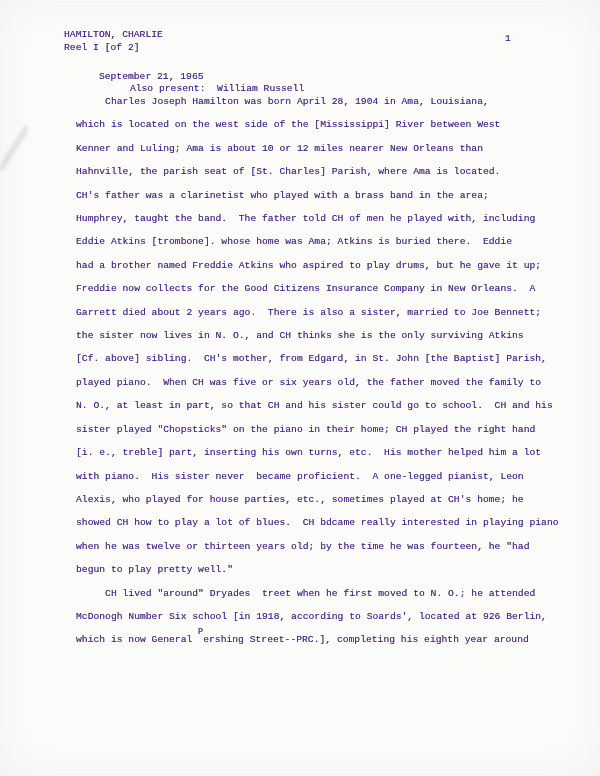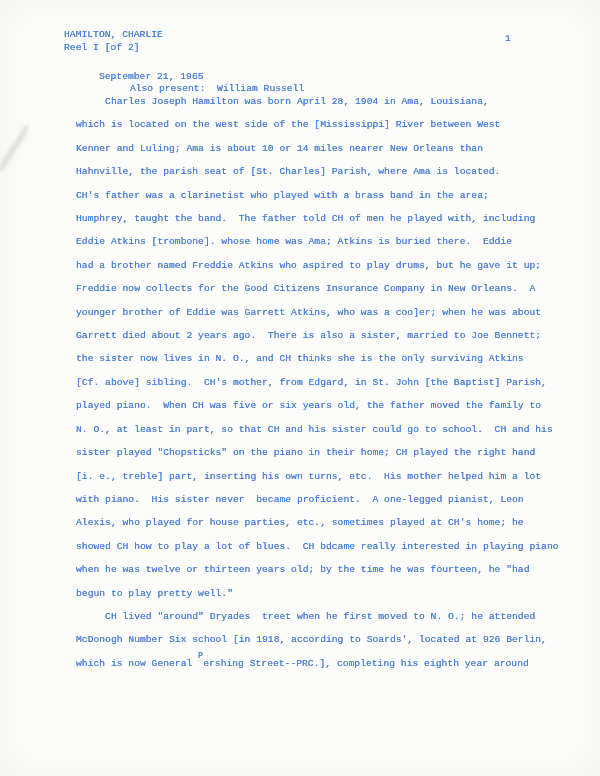--- a/index.html
+++ b/index.html
@@ -63,46 +63,45 @@
     height: 48px;
     opacity: 0.28;
     filter: blur(1.6px);
     background: linear-gradient(115deg, transparent 38%, #8f8f88 50%, transparent 62%);
     transform: rotate(8deg);
   }
 </style>
 </head>
 <body>
 
-<div class="page" style="background: rgb(252, 252, 250); color: #3b82f6;">
+<div class="page" style="background: rgb(252, 252, 250); color: #4c1d95;">
 
   <div class="smudge"></div>
 
   <div class="header">
     <div class="hline">HAMILTON, CHARLIE</div>
     <div class="hline">Reel I [of 2]</div>
     <div class="hline date-row">
       <span>September 21, 1965</span>
       <span class="also">Also present:  William Russell</span>
     </div>
   </div>
 
   <div class="page-number">1</div>
 
   <div class="body">
       <div class="line">     Charles Joseph Hamilton was born April 28, 1904 in Ama, Louisiana,</div>
       <div class="line">which is located on the west side of the [Mississippi] River between West</div>
-      <div class="line">Kenner and Luling; Ama is about 10 or 14 miles nearer New Orleans than</div>
+      <div class="line">Kenner and Luling; Ama is about 10 or 12 miles nearer New Orleans than</div>
       <div class="line">Hahnville, the parish seat of [St. Charles] Parish, where Ama is located.</div>
       <div class="line">CH's father was a clarinetist who played with a brass band in the area;</div>
       <div class="line">Humphrey, taught the band.  The father told CH of men he played with, including</div>
       <div class="line">Eddie Atkins [trombone]. whose home was Ama; Atkins is buried there.  Eddie</div>
       <div class="line">had a brother named Freddie Atkins who aspired to play drums, but he gave it up;</div>
       <div class="line">Freddie now collects for the Good Citizens Insurance Company in New Orleans.  A</div>
-      <div class="line">younger brother of Eddie was Garrett Atkins, who was a coo]er; when he was about</div>
       <div class="line">Garrett died about 2 years ago.  There is also a sister, married to Joe Bennett;</div>
       <div class="line">the sister now lives in N. O., and CH thinks she is the only surviving Atkins</div>
       <div class="line">[Cf. above] sibling.  CH's mother, from Edgard, in St. John [the Baptist] Parish,</div>
       <div class="line">played piano.  When CH was five or six years old, the father moved the family to</div>
       <div class="line">N. O., at least in part, so that CH and his sister could go to school.  CH and his</div>
       <div class="line">sister played "Chopsticks" on the piano in their home; CH played the right hand</div>
       <div class="line">[i. e., treble] part, inserting his own turns, etc.  His mother helped him a lot</div>
       <div class="line">with piano.  His sister never  became proficient.  A one-legged pianist, Leon</div>
       <div class="line">Alexis, who played for house parties, etc., sometimes played at CH's home; he</div>
       <div class="line">showed CH how to play a lot of blues.  CH bdcame really interested in playing piano</div>

